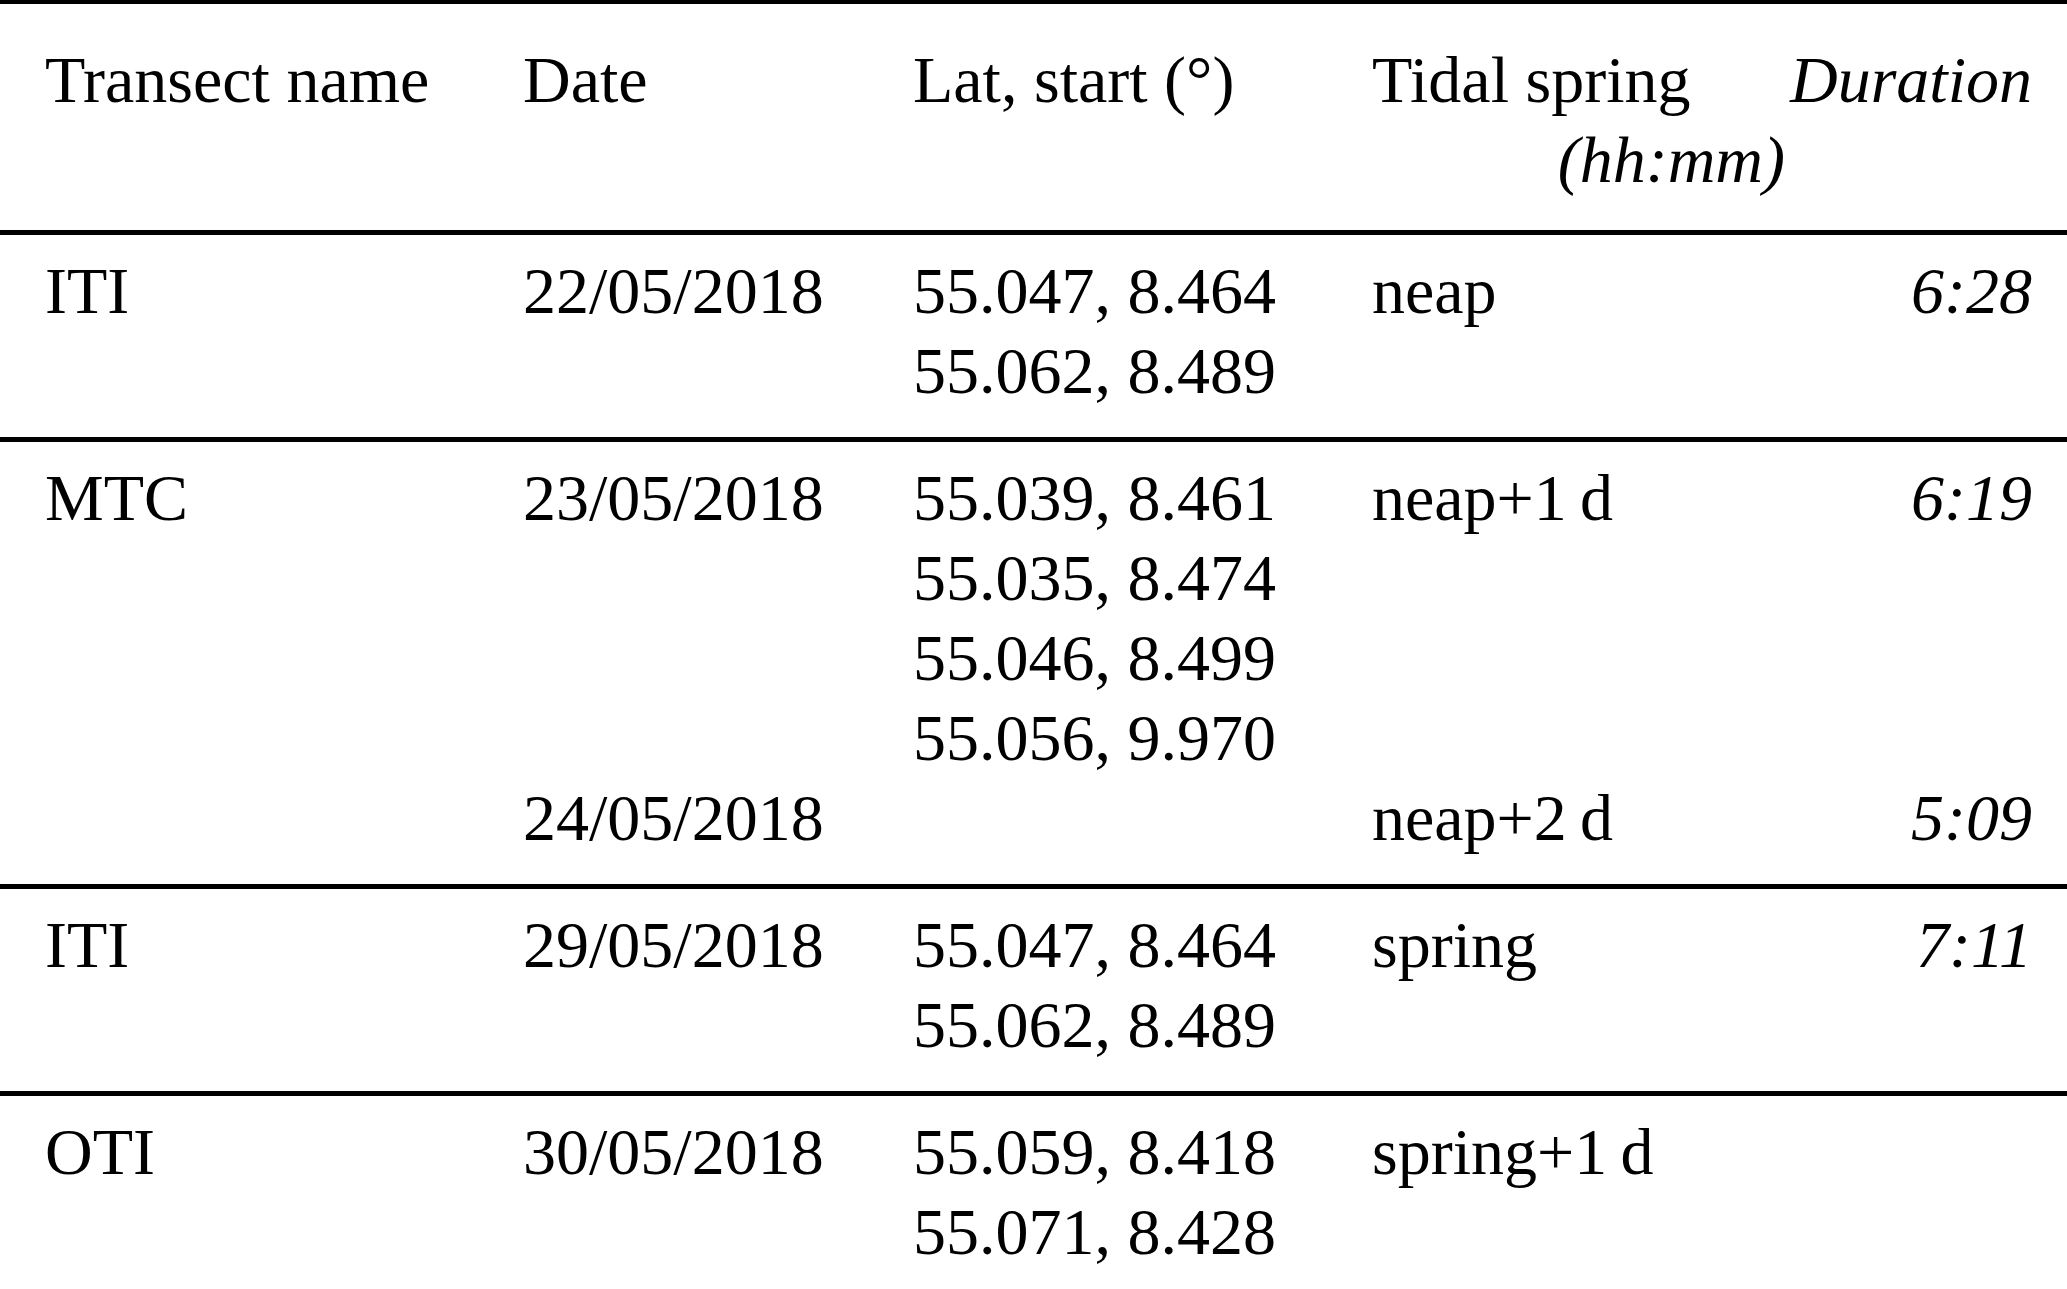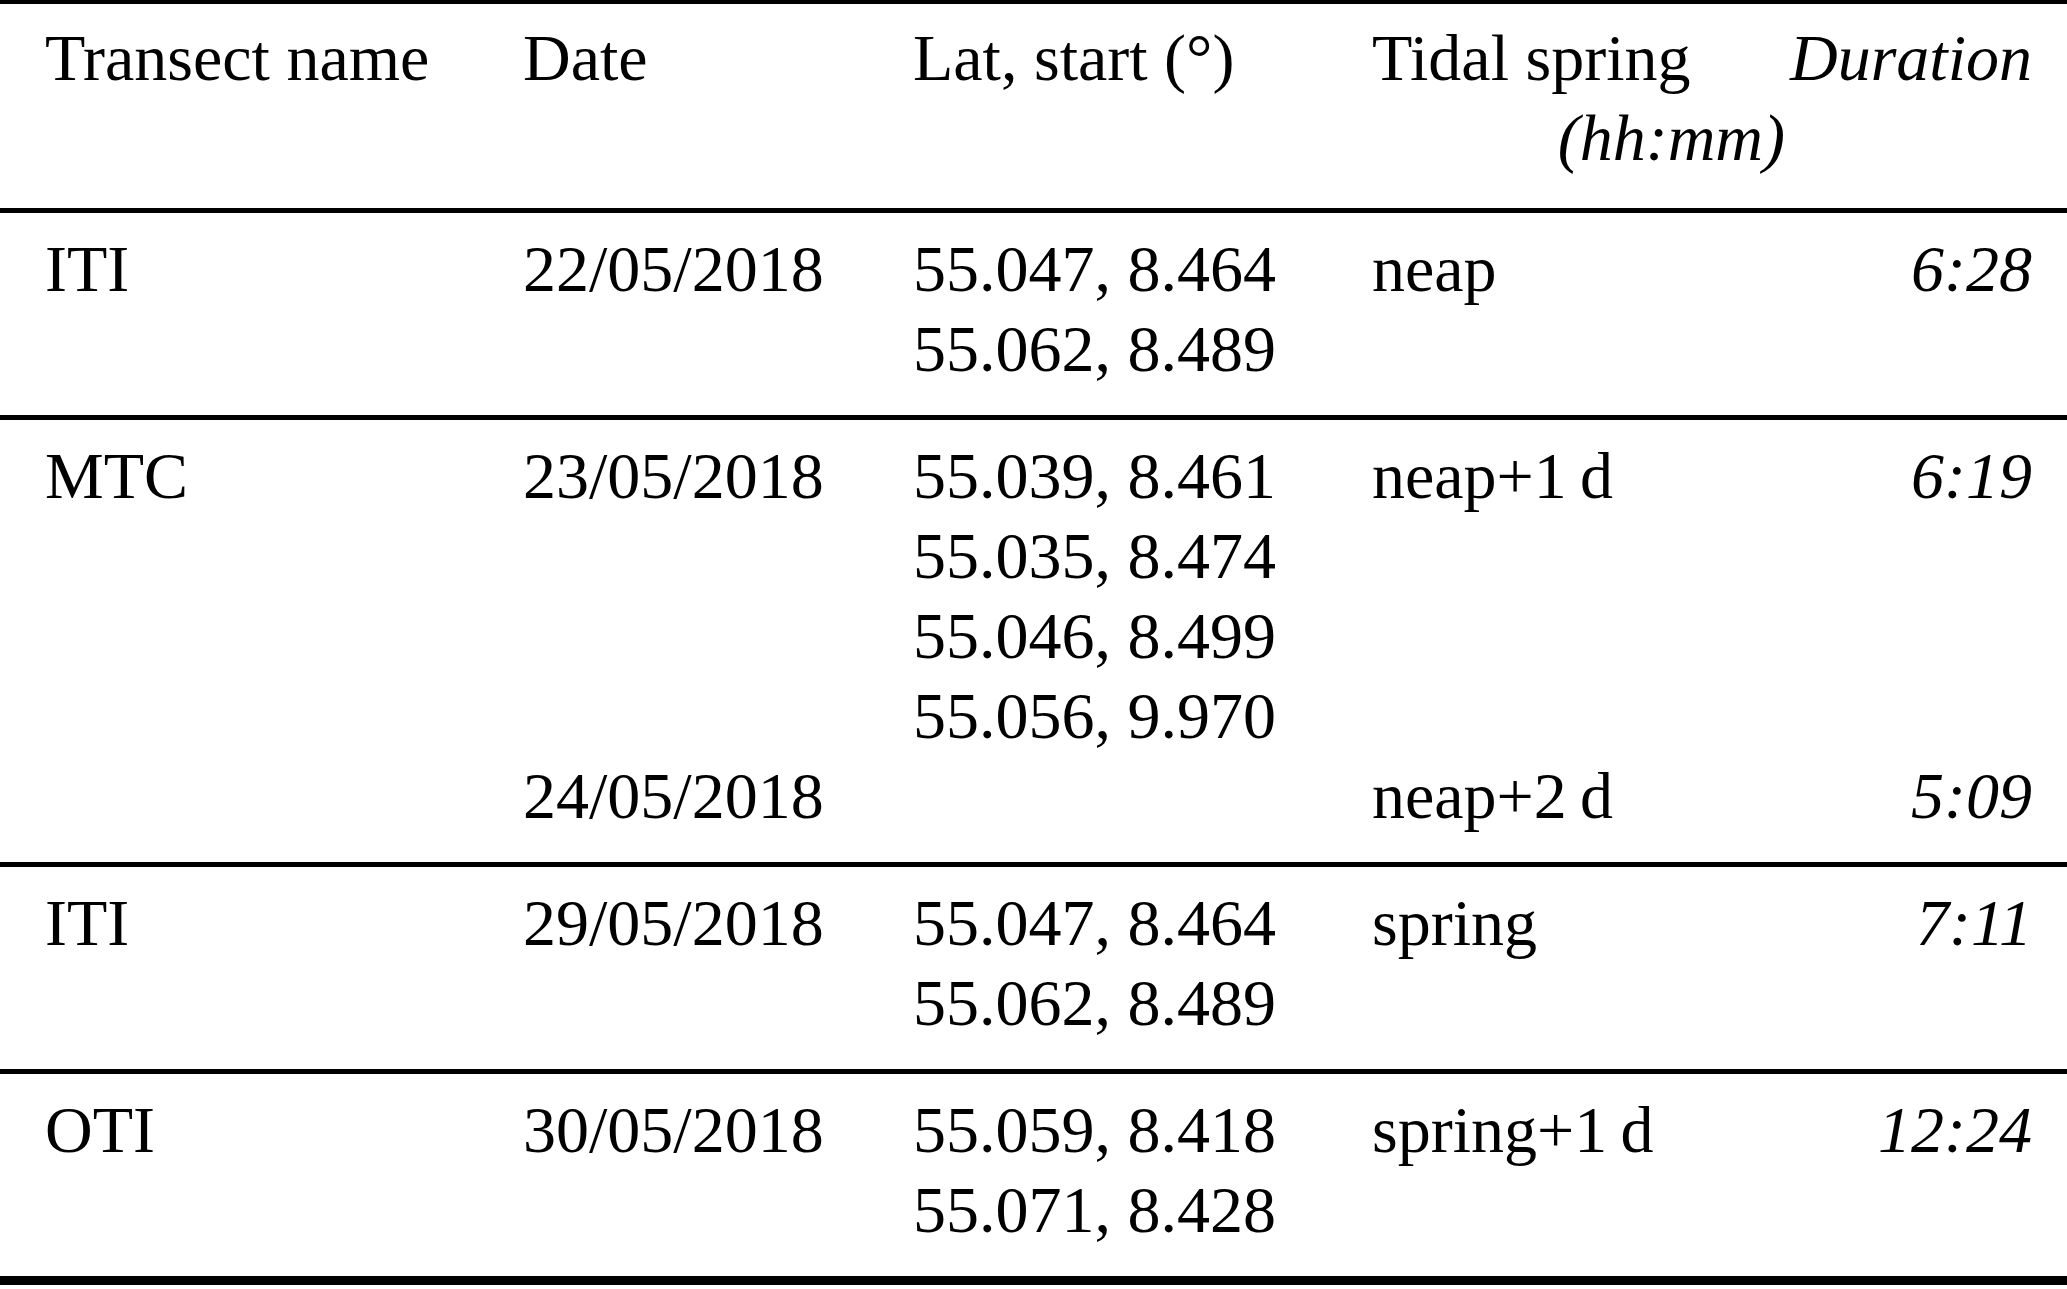--- a/index.html
+++ b/index.html
@@ -24,21 +24,21 @@
     height: 5px;
     background: #000000;
   }
   .rule-top { height: 4px; }
   .rule-bottom { height: 9px; }
   .block {
     box-sizing: border-box;
     padding: 16px 35px 26px 45px;
   }
   .block.header {
-    padding-top: 14px;
+    padding-top: 36px;
     padding-bottom: 30px;
   }
   .line {
     display: grid;
     grid-template-columns: 478px 390px 459px 413px 1fr;
     white-space: nowrap;
   }
   .c { display: block; overflow: visible; }
   .c5 { text-align: right; font-style: italic; }
 </style>
@@ -144,21 +144,20 @@
   </div>
 
   <div class="rule"></div>
 
   <div class="block group">
     <div class="line">
       <span class="c c1">OTI</span>
       <span class="c c2">30/05/2018</span>
       <span class="c c3">55.059, 8.418</span>
       <span class="c c4">spring+1 d</span>
-      <span class="c c5">12:24</span>
     </div>
     <div class="line">
       <span class="c c1"></span>
       <span class="c c2"></span>
       <span class="c c3">55.071, 8.428</span>
       <span class="c c4"></span>
       <span class="c c5"></span>
     </div>
   </div>
 

